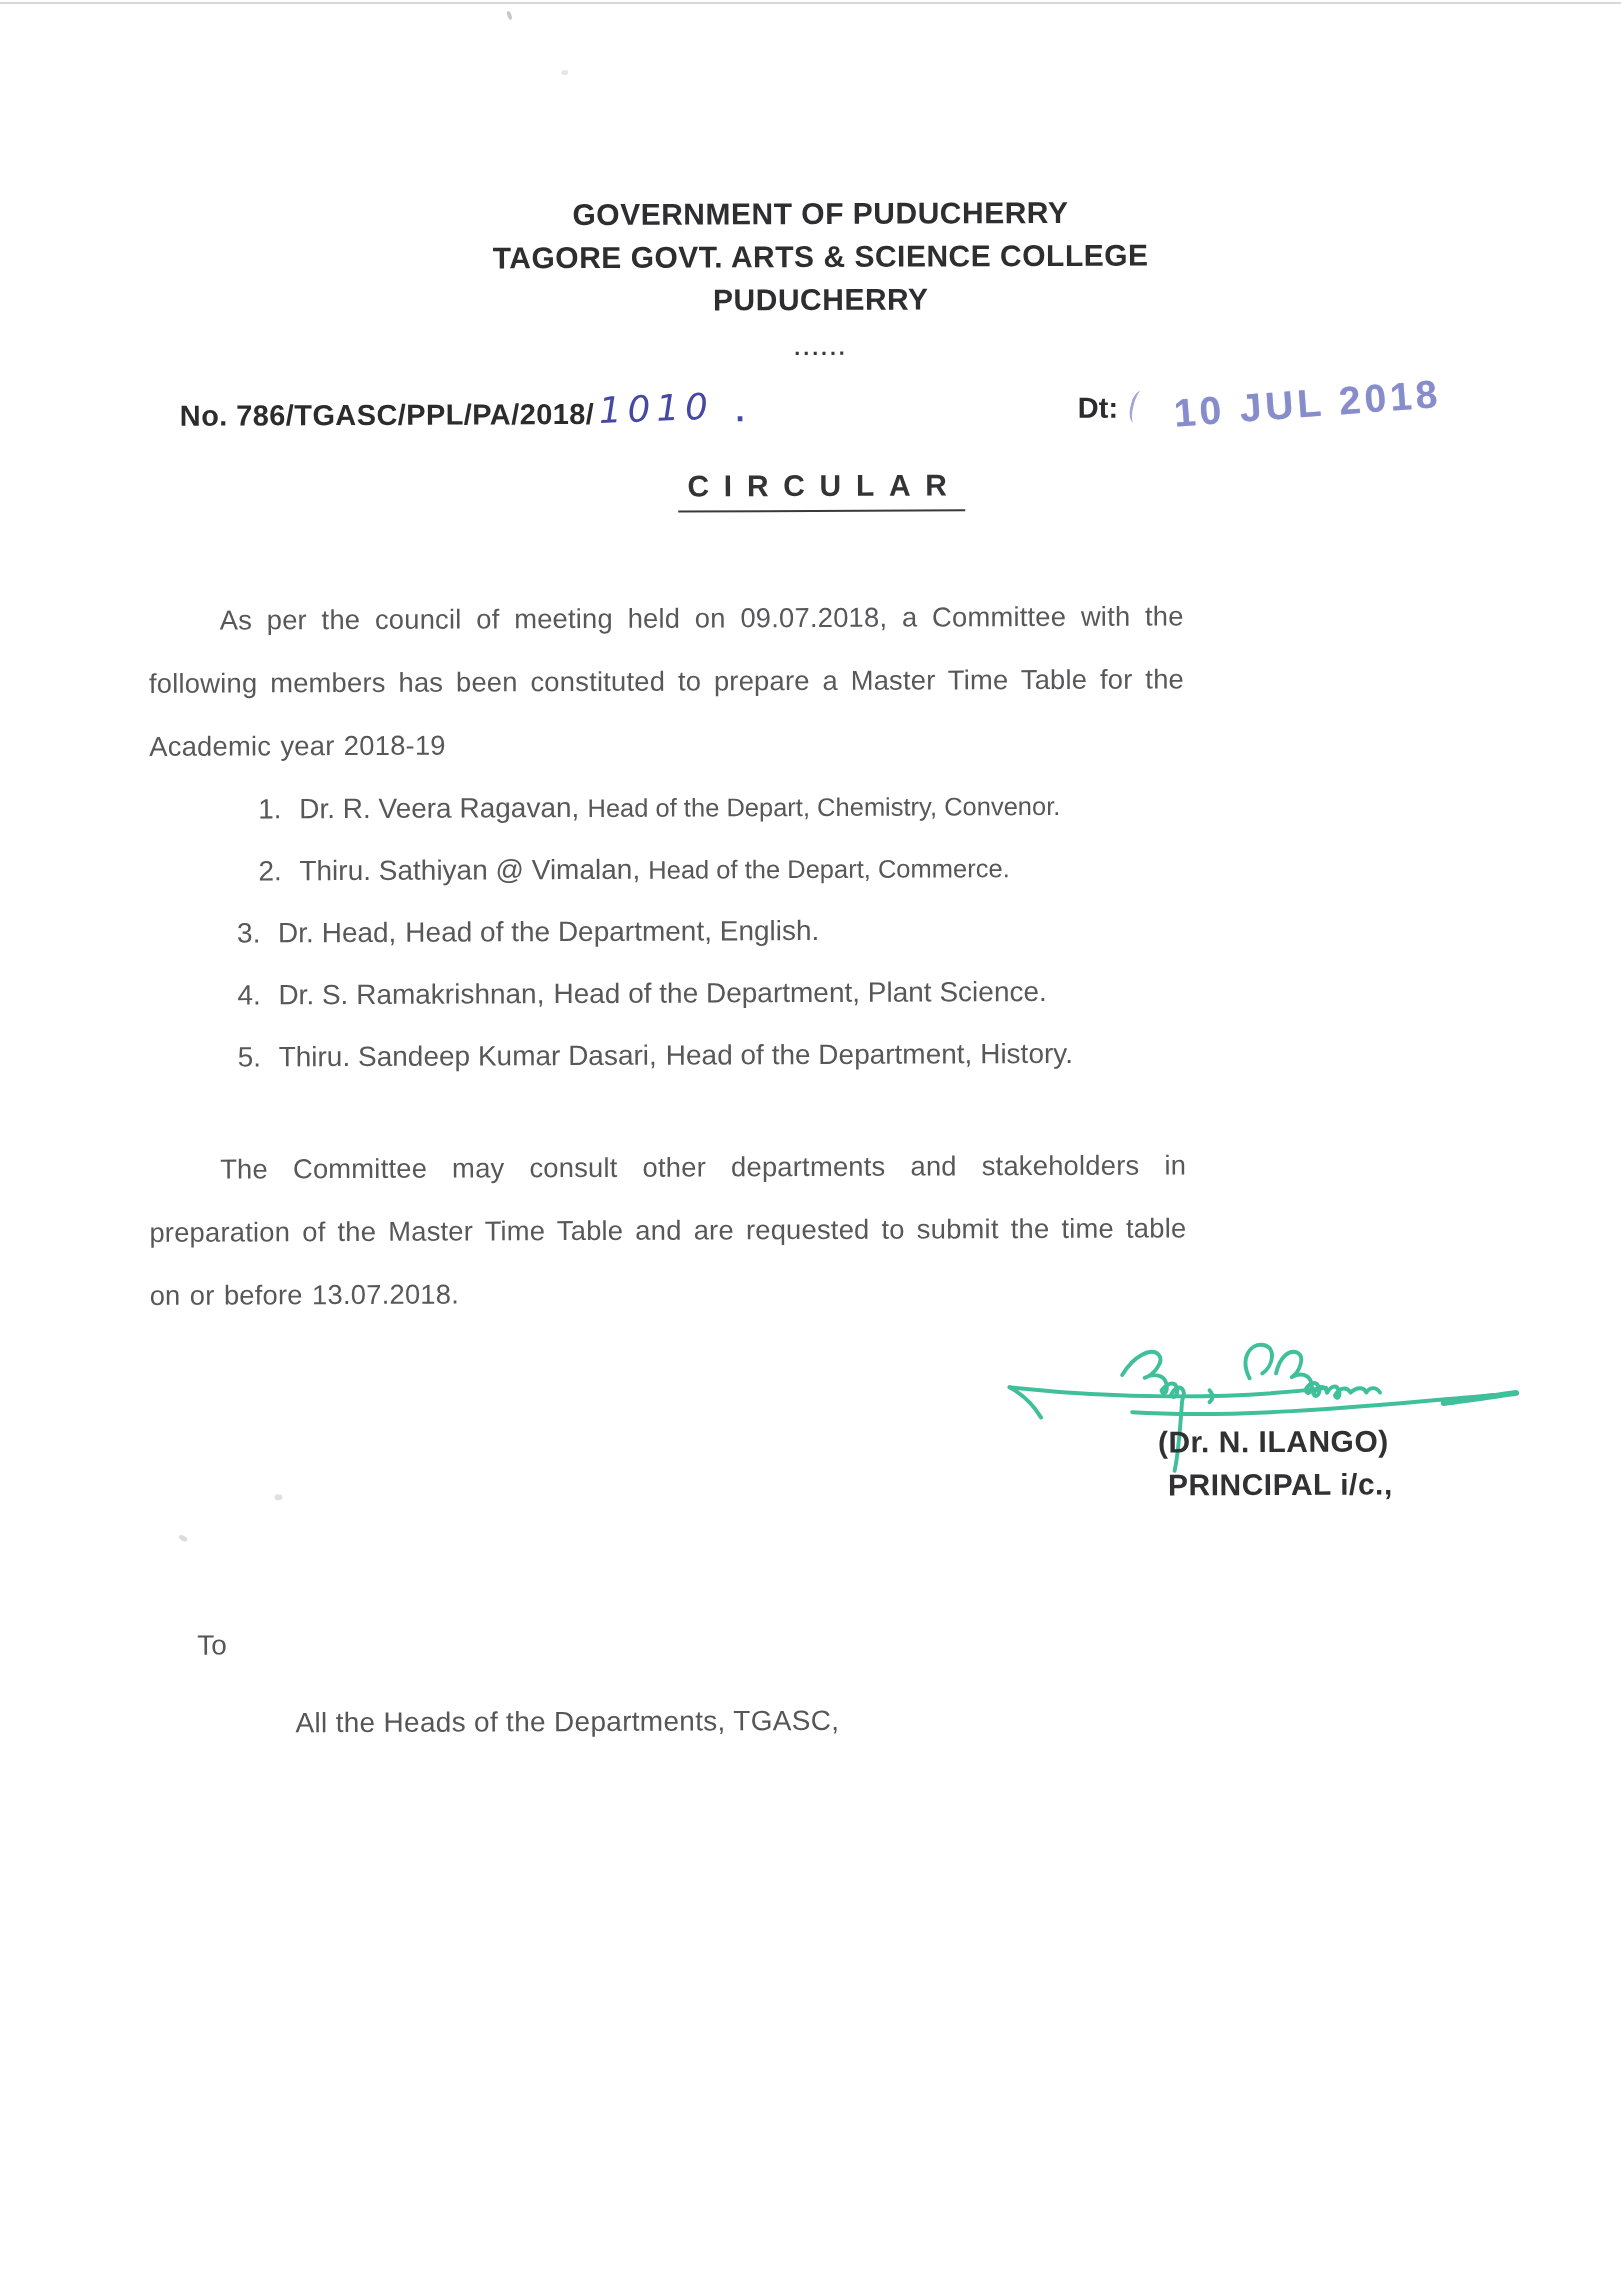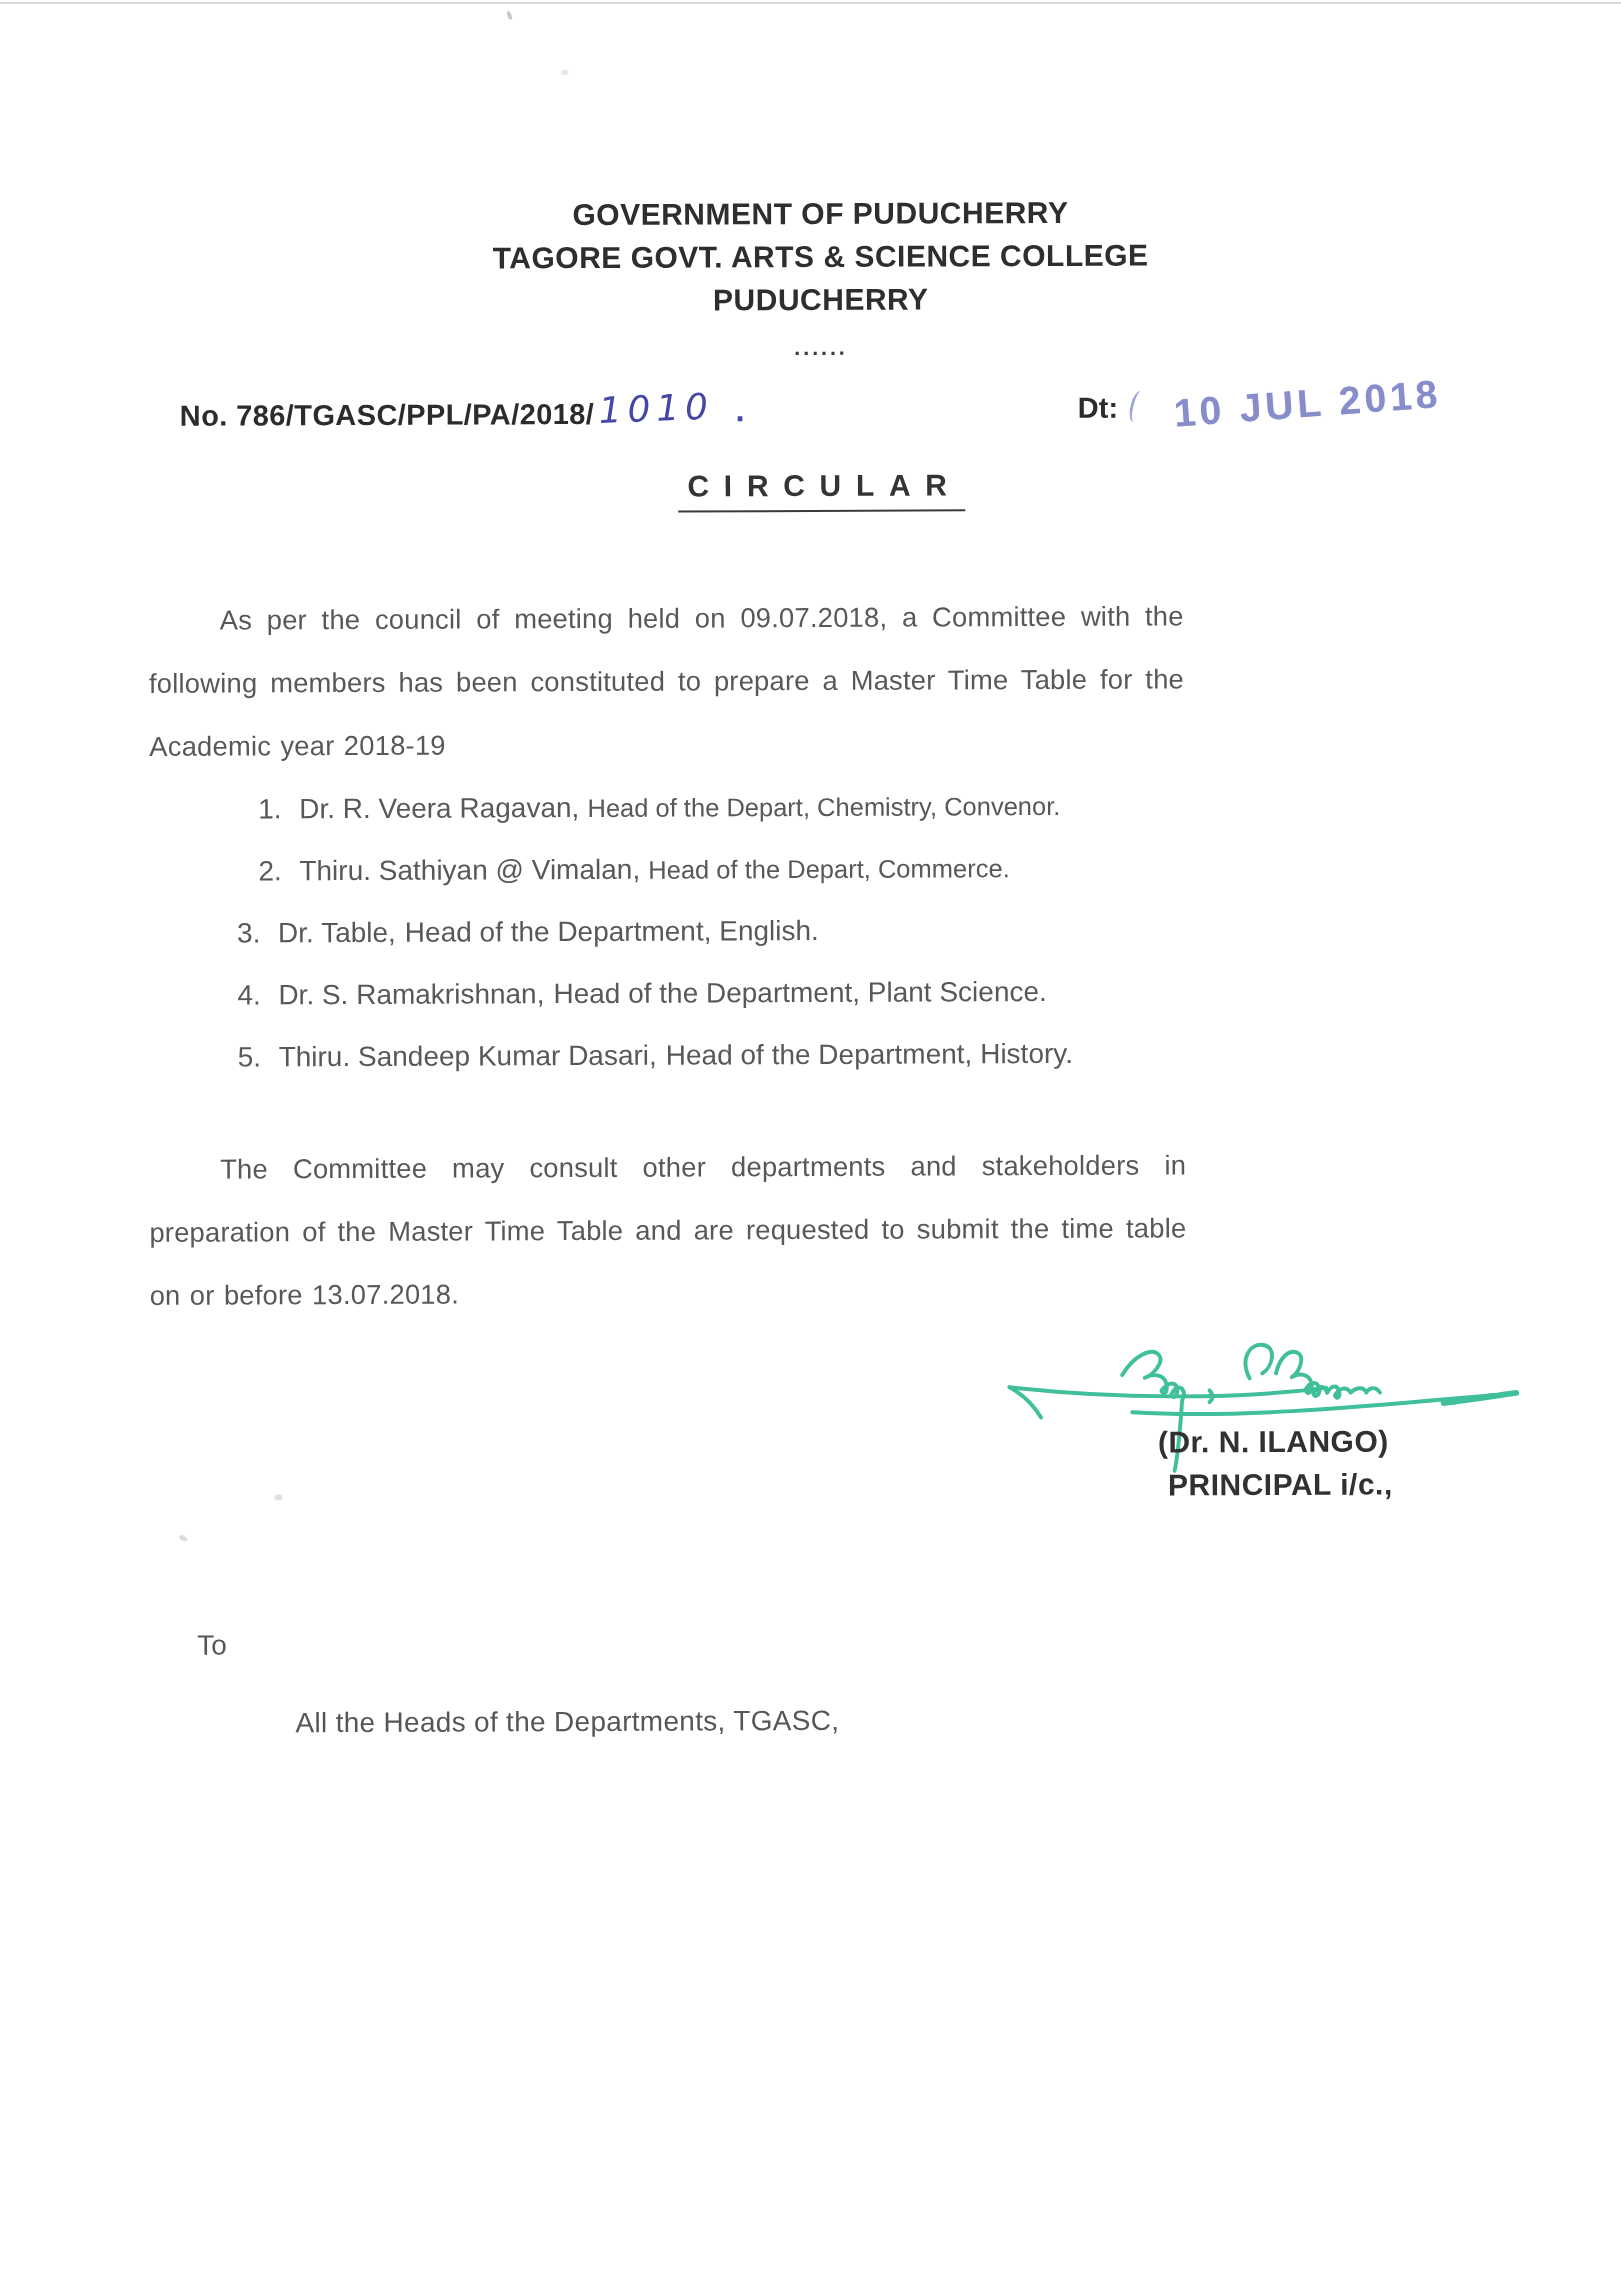--- a/index.html
+++ b/index.html
@@ -139,21 +139,21 @@
     <p class="bodytext p1">As per the council of meeting held on 09.07.2018, a Committee with the following members has been constituted to prepare a Master Time Table for the Academic year 2018-19</p>
 
     <div class="members">
       <div class="member extra-indent">
         <span class="num">1.</span><span class="mname">Dr. R. Veera Ragavan,</span><span class="mrole">Head of the Depart, Chemistry, Convenor.</span>
       </div>
       <div class="member extra-indent">
         <span class="num">2.</span><span class="mname">Thiru. Sathiyan @ Vimalan,</span><span class="mrole">Head of the Depart, Commerce.</span>
       </div>
       <div class="member">
-        <span class="num">3.</span><span class="mname">Dr. Table,</span><span class="mrole">Head of the Department, English.</span>
+        <span class="num">3.</span><span class="mname">Dr. Head,</span><span class="mrole">Head of the Department, English.</span>
       </div>
       <div class="member">
         <span class="num">4.</span><span class="mname">Dr. S. Ramakrishnan,</span><span class="mrole">Head of the Department, Plant Science.</span>
       </div>
       <div class="member">
         <span class="num">5.</span><span class="mname">Thiru. Sandeep Kumar Dasari,</span><span class="mrole">Head of the Department, History.</span>
       </div>
     </div>
 
     <p class="bodytext p2">The Committee may consult other departments and stakeholders in preparation of the Master Time Table and are requested to submit the time table on or before 13.07.2018.</p>

